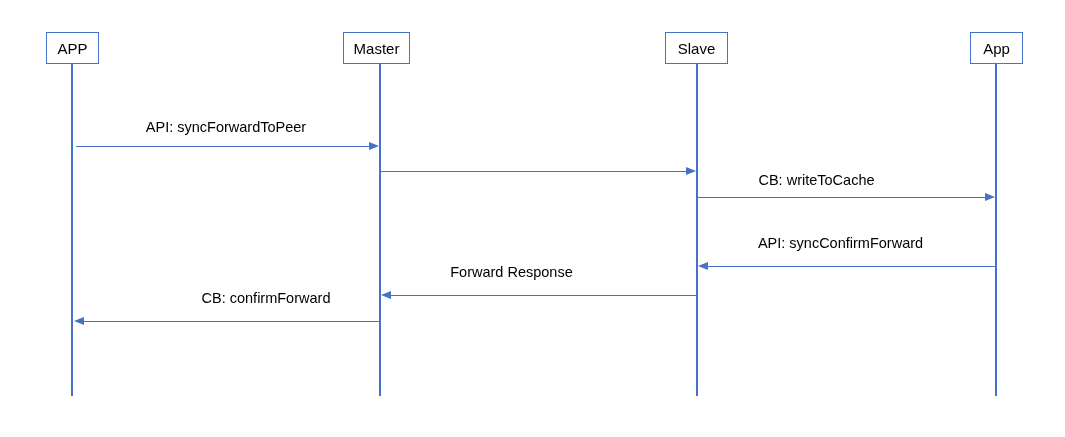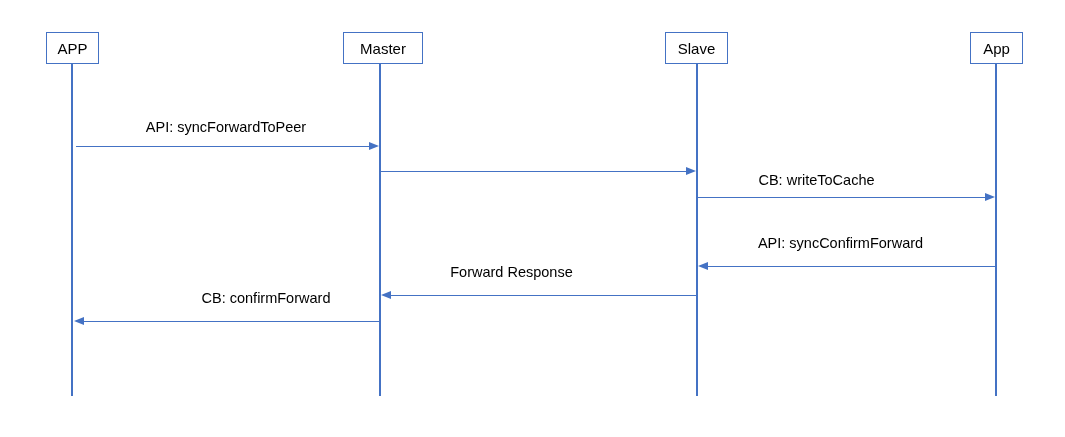--- a/index.html
+++ b/index.html
@@ -57,21 +57,21 @@
   .arrowhead.left  { border-right: 10px solid var(--accent); }
 </style>
 </head>
 <body>
 
 <div class="canvas">
 
   <div class="actor-box" style="left:46px; width:53px;">
     <span>APP</span>
   </div>
-  <div class="actor-box" style="left:343px; width:80px;">
+  <div class="actor-box" style="left:343px; width:67px;">
     <span>Master</span>
   </div>
   <div class="actor-box" style="left:665px; width:63px;">
     <span>Slave</span>
   </div>
   <div class="actor-box" style="left:970px; width:53px;">
     <span>App</span>
   </div>
 
   <div class="lifeline" style="left:71.3px;"></div>

